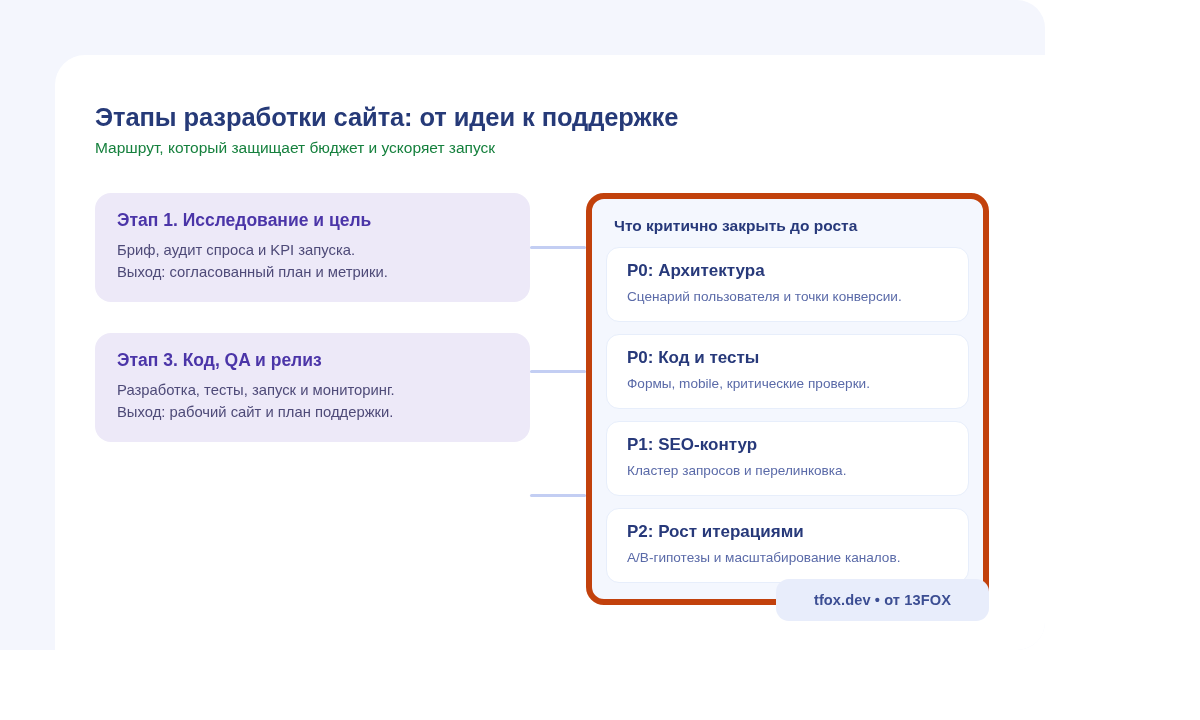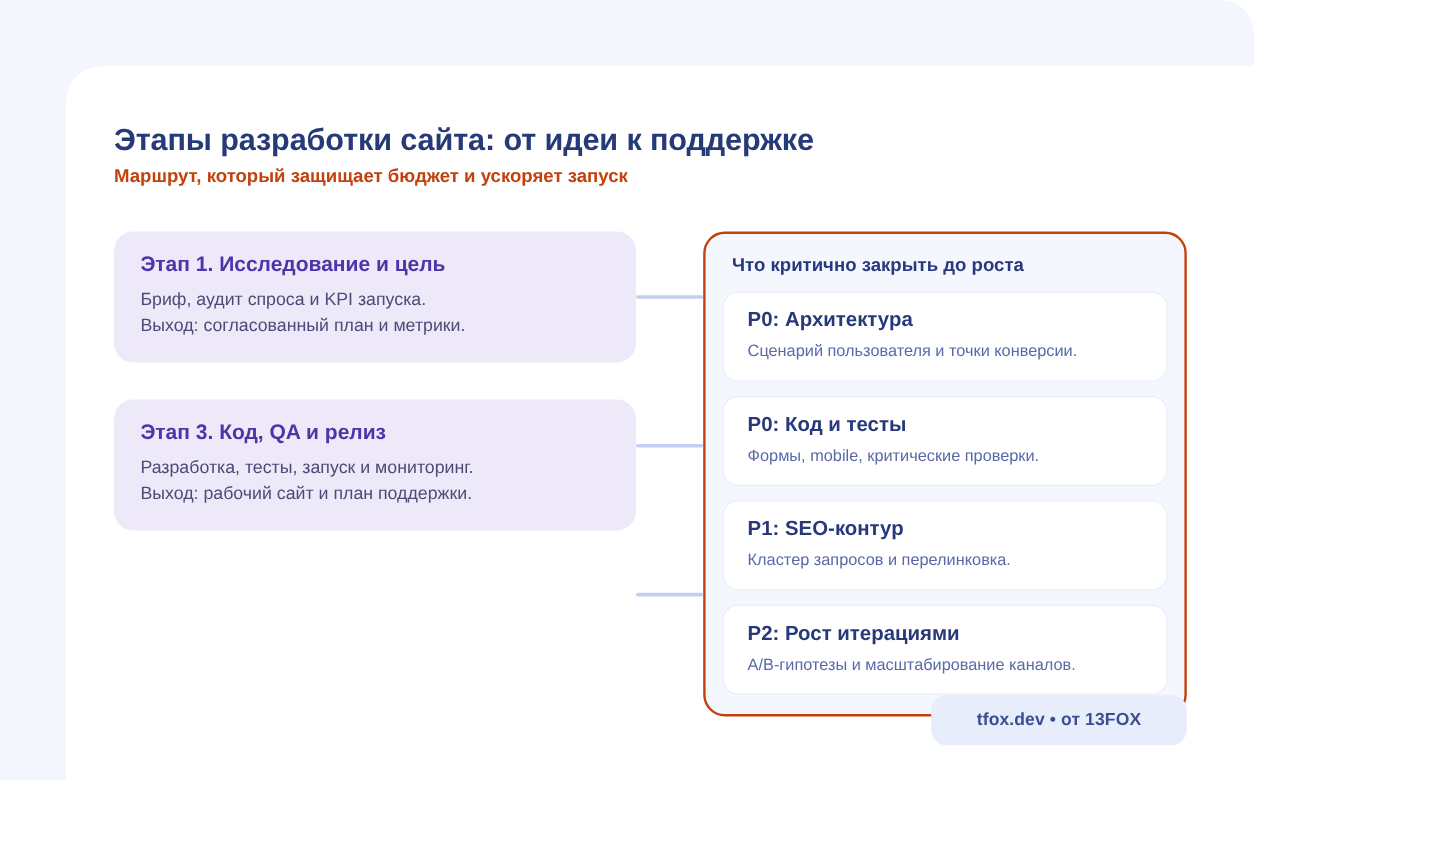--- a/index.html
+++ b/index.html
@@ -64,22 +64,22 @@
   .page-title {
     margin: 0;
     font-size: 25.5px;
     font-weight: bold;
     color: #263a78;
     letter-spacing: -0.1px;
   }
   .page-subtitle {
     margin: 7px 0 0 0;
     font-size: 15.5px;
-    color: #c2410c;
-    font-weight: bold;
+    color: #15803d;
+    font-weight: normal;
   }
 
   .columns {
     display: flex;
     align-items: flex-start;
     margin-top: 36px;
     position: relative;
   }
 
   
@@ -129,21 +129,21 @@
   }
   .connector.c1 { top: 53px; }
   .connector.c2 { top: 177px; }
   .connector.c3 { top: 301px; }
 
   
   .priority-panel {
     margin-left: 56px;
     flex: 1 1 auto;
     background: #f4f7fe;
-    border: 2px solid #c2410c;
+    border: 6px solid #c2410c;
     border-radius: 18px;
     padding: 14px 14px 16px 14px;
     box-sizing: border-box;
     position: relative;
     z-index: 2;
   }
   .panel-heading {
     font-size: 15.5px;
     font-weight: bold;
     color: #27397a;

